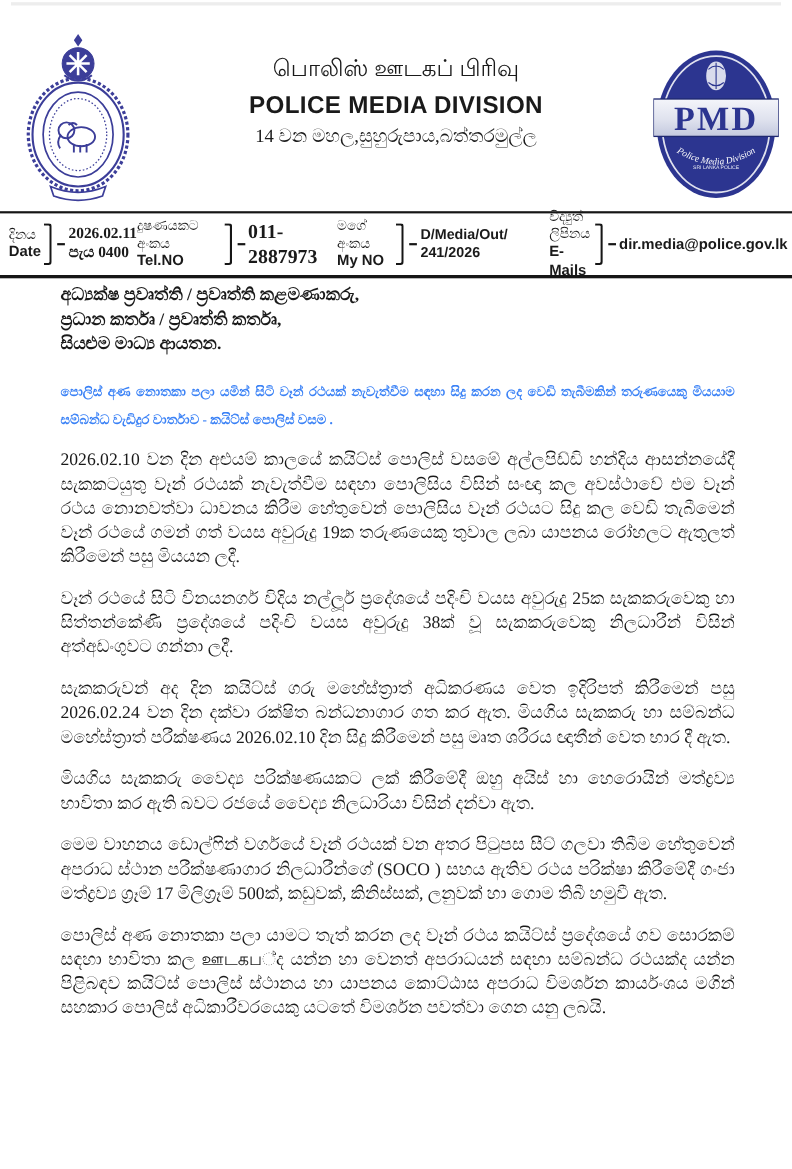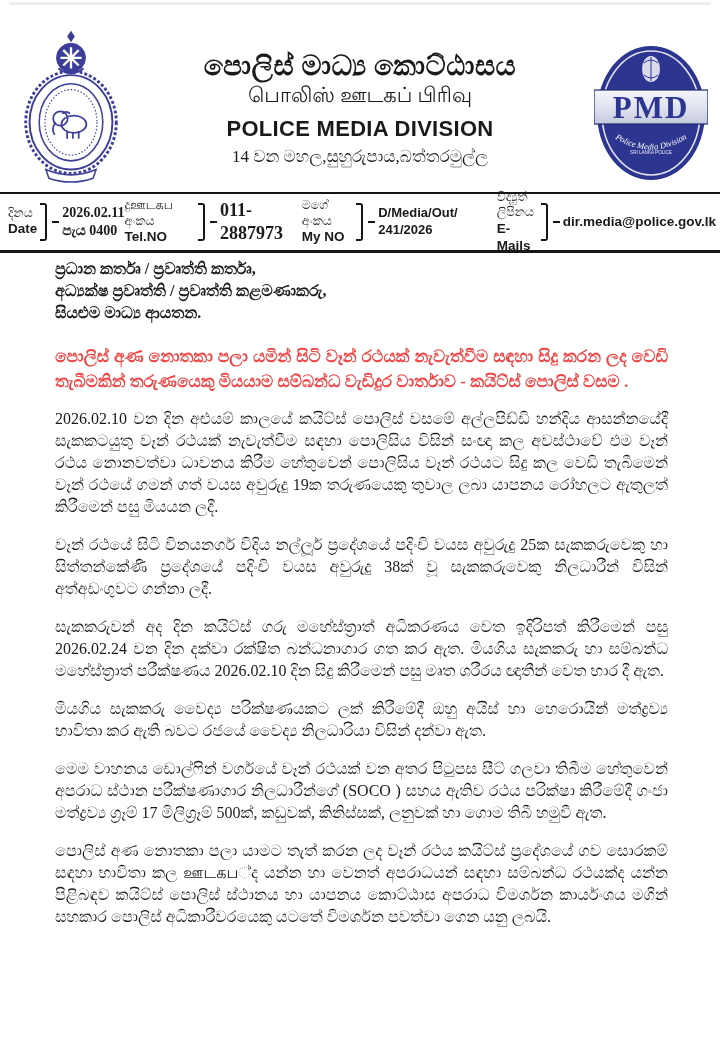--- a/index.html
+++ b/index.html
@@ -36,21 +36,21 @@
              border-radius:0 3px 3px 0; flex:none; }
   .dash { width:7px; height:2.5px; background:#161616; flex:none; margin-left:2px; }
   .f-value { line-height:1.3; }
   .v-serif-b { font-size:14px; font-weight:bold; }
   .v-serif   { font-size:18px; font-weight:bold; }
   .v-sans    { font-family:"Liberation Sans","DejaVu Sans",sans-serif; font-size:13px; font-weight:bold; }
 
   
   .body { position:absolute; top:258px; left:55px; width:613px; }
   .addressee { font-size:16px; font-weight:bold; line-height:22px; margin-bottom:20px; }
-  .headline { color:#ef4444; font-size:17px; font-weight:bold; line-height:25px;
+  .headline { color:#3b82f6; font-size:12px; font-weight:bold; line-height:25px;
               text-align:justify; margin-bottom:14px; }
   .para { font-size:16px; line-height:22px; text-align:justify; margin-bottom:16px; }
 </style>
 </head>
 <body>
 
 <div class="page">
   <div class="scan-edge"></div>
 
   <svg class="crest" viewBox="0 0 110 160" aria-hidden="true">
@@ -71,21 +71,20 @@
         <circle cx="44" cy="94" r="7.5"></circle>
         <path d="M39 98 q-5 7 -1 13"></path>
         <path d="M51 107 v8 M63 107 v8 M57 108 v7"></path>
         <path d="M46 89 q4 -4 8 0"></path>
       </g>
       <path d="M29 147 q26 11 52 0 l-3 9 q-23 8 -46 0 z" stroke-width="1.6"></path>
     </g>
   </svg>
 
   <div class="head-center">
-    <div class="title-si">පොලිස් මාධ්‍ය කොට්ඨාසය</div>
     <div class="title-ta">பொலிஸ் ஊடகப் பிரிவு</div>
     <div class="title-en">POLICE MEDIA DIVISION</div>
     <div class="addr">14 වන මහල,සුහුරුපාය,බත්තරමුල්ල</div>
   </div>
 
   <svg class="pmd" viewBox="0 0 114 146" aria-hidden="true">
     <defs>
       <linearGradient id="band" x1="0" y1="0" x2="0" y2="1">
         <stop offset="0" stop-color="#f4f5fa"></stop>
           <stop offset=".55" stop-color="#dfe2ee"></stop>
@@ -120,21 +119,21 @@
       <span class="bracket"></span>
       <span class="dash"></span>
       <div class="f-value v-serif-b">
         <div>2026.02.11</div>
         <div>පැය 0400</div>
       </div>
     </div>
 
     <div class="field">
       <div class="f-label">
-        <span class="si">දුஊடகப අංකය</span>
+        <span class="si">දුෂණයකට අංකය</span>
         <span class="en">Tel.NO</span>
       </div>
       <span class="bracket"></span>
       <span class="dash"></span>
       <div class="f-value v-serif">011-2887973</div>
     </div>
 
     <div class="field">
       <div class="f-label">
         <span class="si">මගේ අංකය</span>
@@ -155,22 +154,22 @@
       <div class="f-value v-sans" style="font-size:13.5px">dir.media@police.gov.lk</div>
     </div>
 
   </div>
 
   <div class="rule2"></div>
 
   <div class="body">
 
     <div class="addressee">
+      <div>අධ්‍යක්ෂ ප්‍රවෘත්ති / ප්‍රවෘත්ති කළමණාකරු,</div>
       <div>ප්‍රධාන කර්තෘ / ප්‍රවෘත්ති කර්තෘ,</div>
-      <div>අධ්‍යක්ෂ ප්‍රවෘත්ති / ප්‍රවෘත්ති කළමණාකරු,</div>
       <div>සියළුම මාධ්‍ය ආයතන.</div>
     </div>
 
     <div class="headline">පොලිස් අණ නොතකා පලා යමින් සිටි වෑන් රථයක් නැවැත්වීම සඳහා සිදු කරන ලද වෙඩි තැබීමකින් තරුණයෙකු මියයාම සම්බන්ධ වැඩිදුර වාර්තාව - කයිට්ස් පොලිස් වසම .</div>
 
     <p class="para">2026.02.10 වන දින අළුයම් කාලයේ කයිට්ස් පොලිස් වසමේ අල්ලපිඩ්ඩි හන්දිය ආසන්නයේදී සැකකටයුතු වෑන් රථයක් නැවැත්වීම සඳහා පොලිසිය විසින් සංඥා කල අවස්ථාවේ එම වෑන් රථය නොනවත්වා ධාවනය කිරීම හේතුවෙන් පොලිසිය වෑන් රථයට සිදු කල වෙඩි තැබීමෙන් වෑන් රථයේ ගමන් ගත් වයස අවුරුදු 19ක තරුණයෙකු තුවාල ලබා යාපනය රෝහලට ඇතුලත් කිරීමෙන් පසු මියයන ලදී.</p>
     <p class="para">වෑන් රථයේ සිටි විනයනගර් විදිය නල්ලූර් ප්‍රදේශයේ පදිංචි වයස අවුරුදු 25ක සැකකරුවෙකු හා සිත්තන්කේණි ප්‍රදේශයේ පදිංචි වයස අවුරුදු 38ක් වූ සැකකරුවෙකු නිලධාරීන් විසින් අත්අඩංගුවට ගන්නා ලදී.</p>
     <p class="para">සැකකරුවන් අද දින කයිට්ස් ගරු මහේස්ත්‍රාත් අධිකරණය වෙත ඉදිරිපත් කිරීමෙන් පසු 2026.02.24 වන දින දක්වා රක්ෂිත බන්ධනාගාර ගත කර ඇත. මියගිය සැකකරු හා සම්බන්ධ මහේස්ත්‍රාත් පරීක්ෂණය 2026.02.10 දින සිදු කිරීමෙන් පසු මෘත ශරීරය ඥාතීන් වෙත භාර දී ඇත.</p>
     <p class="para">මියගිය සැකකරු වෛද්‍ය පරික්ෂණයකට ලක් කිරීමේදී ඔහු අයිස් හා හෙරොයින් මත්ද්‍රව්‍ය භාවිතා කර ඇති බවට රජයේ වෛද්‍ය නිලධාරියා විසින් දන්වා ඇත.</p>
     <p class="para">මෙම වාහනය ඩොල්ෆින් වර්ගයේ වෑන් රථයක් වන අතර පිටුපස සීට් ගලවා තිබීම හේතුවෙන් අපරාධ ස්ථාන පරීක්ෂණාගාර නිලධාරීන්ගේ (SOCO ) සහය ඇතිව රථය පරික්ෂා කිරීමේදී ගංජා මත්ද්‍රව්‍ය ග්‍රෑම් 17 මිලිග්‍රෑම් 500ක්, කඩුවක්, කිනිස්සක්, ලනුවක් හා ගොම තිබී හමුවී ඇත.</p>

